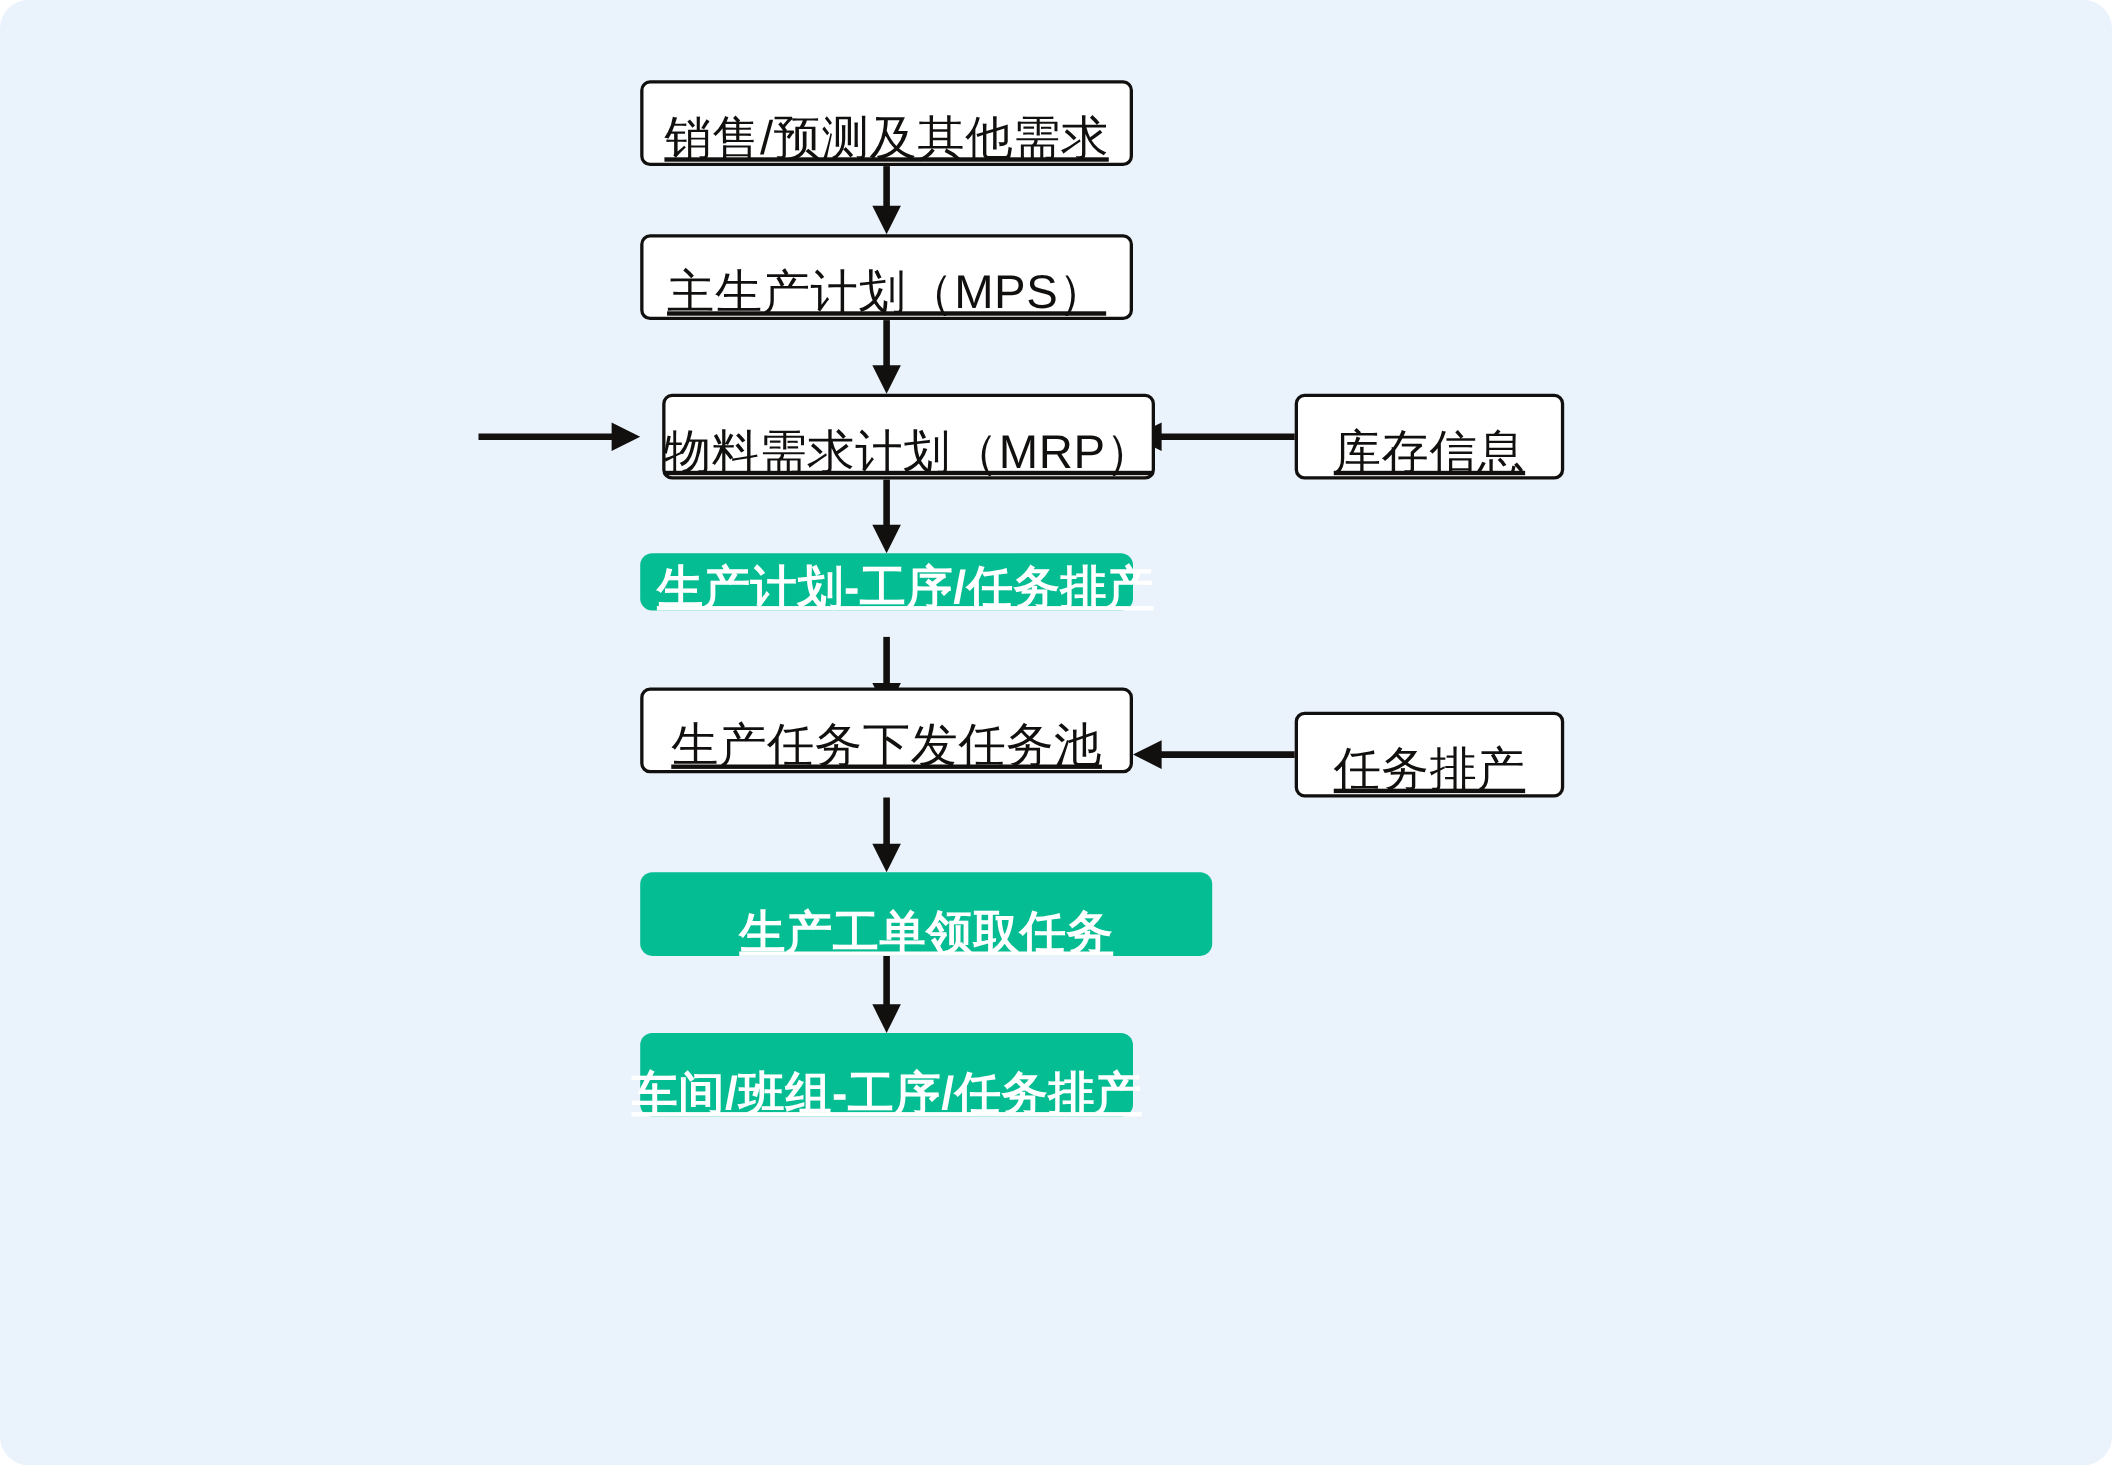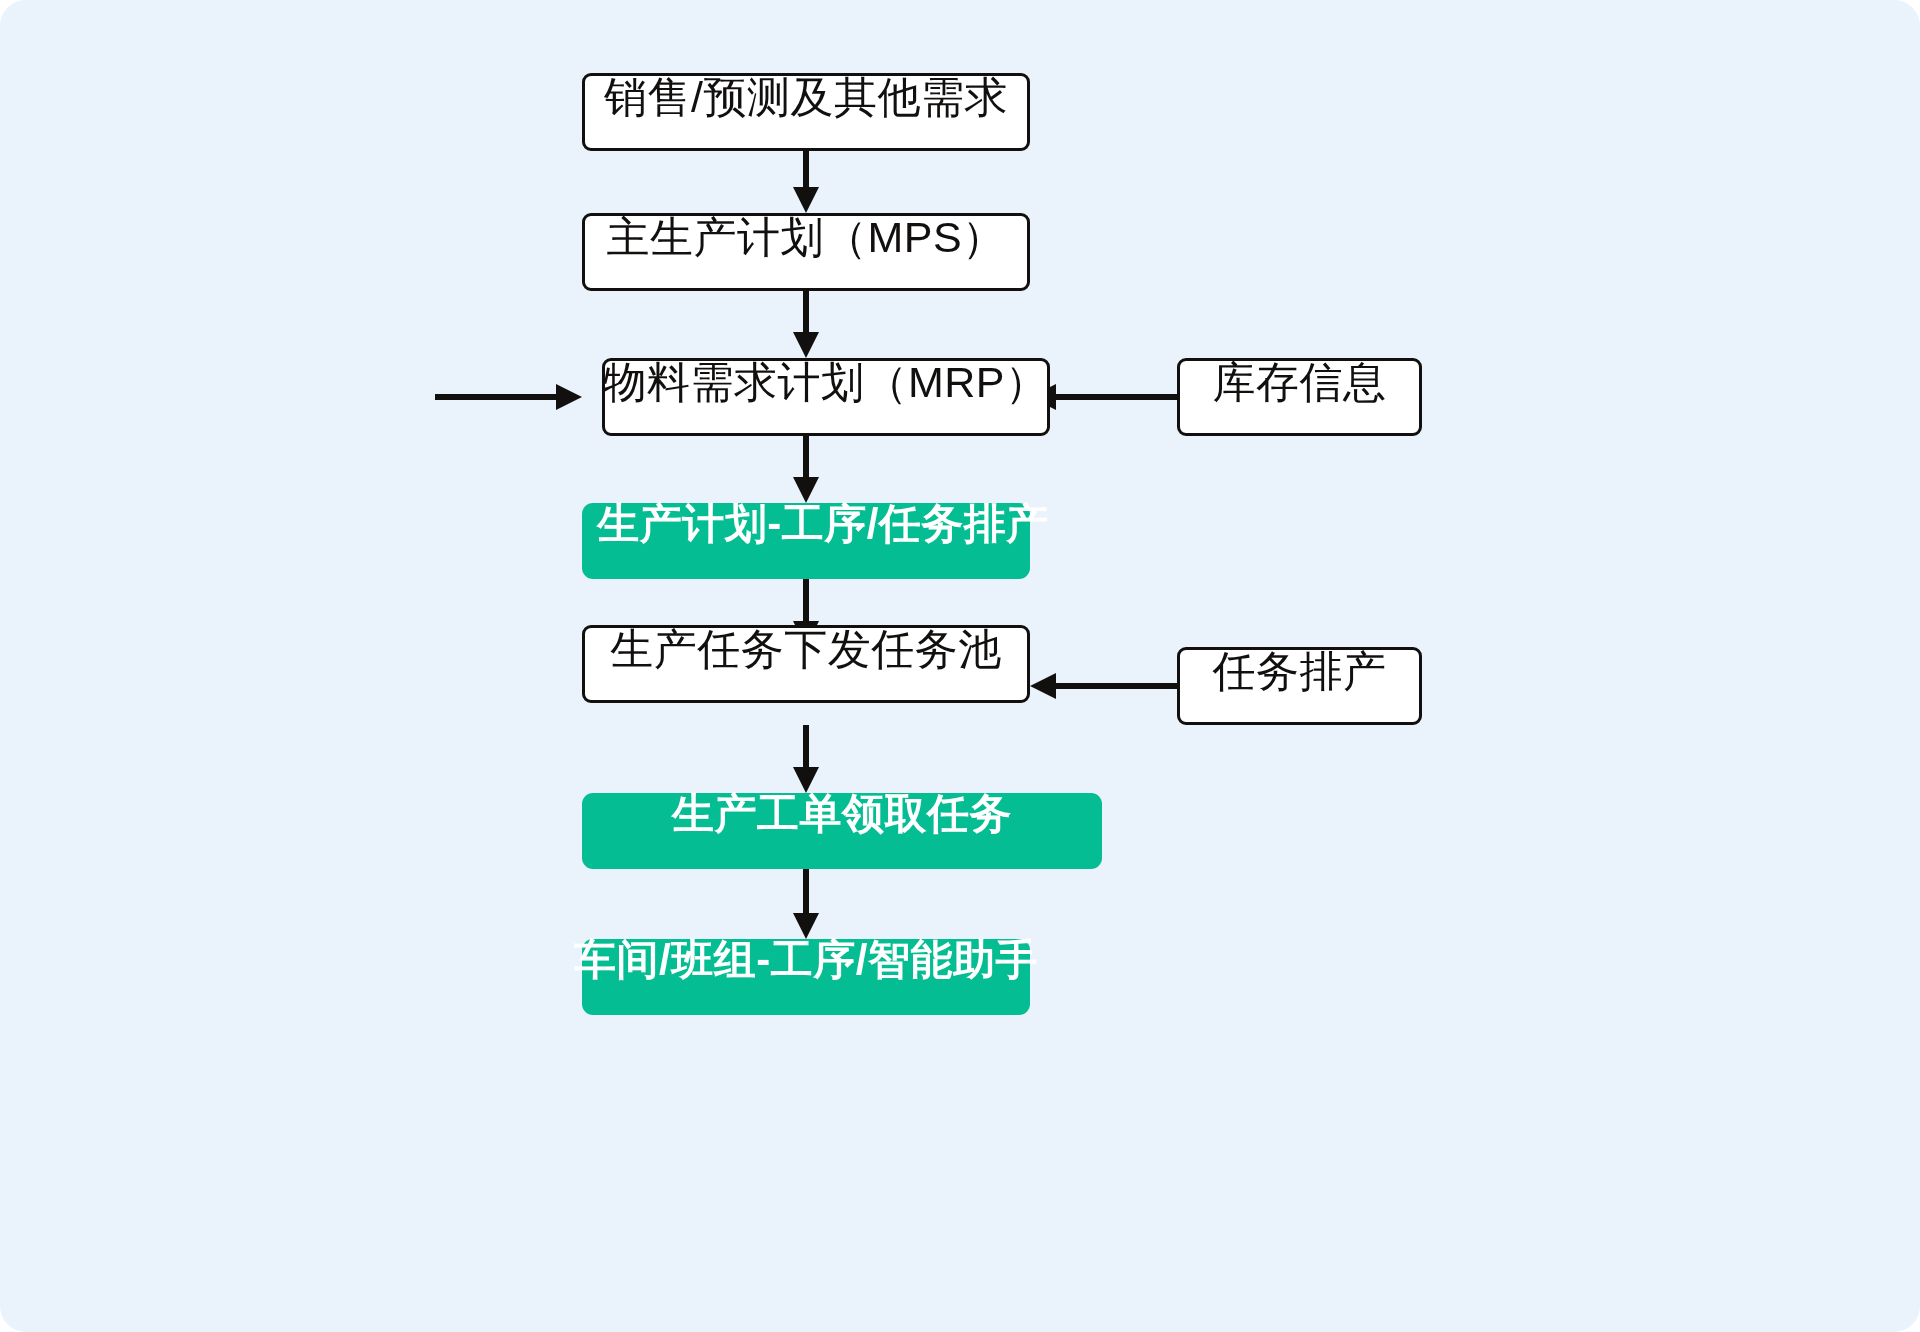--- a/index.html
+++ b/index.html
@@ -19,26 +19,27 @@
     height: 1332px;
     background: #eaf2fb;
     border-radius: 26px;
     overflow: hidden;
   }
   
   .node {
     position: absolute;
     box-sizing: border-box;
     display: flex;
-    align-items: flex-start;
+    align-items: flex-end;
     justify-content: center;
     border-radius: 9px;
     letter-spacing: 0.5px;
     white-space: nowrap;
     line-height: 1;
+    text-decoration: underline;
   }
   .node.white {
     background: #ffffff;
     border: 3px solid #12100f;
     color: #12100f;
     font-size: 43px;
     font-weight: 400;
   }
   .node.green {
     background: #05bd93;
@@ -133,33 +134,33 @@
 
   <div class="node white" style="left:582px; top:358px; width:448px; height:78px;margin-left:20px;">
     <span>物料需求计划（MRP）</span>
   </div>
 
 
   <div class="node white" style="left:1177px; top:358px; width:245px; height:78px;">
     <span>库存信息</span>
   </div>
 
-  <div class="node green" style="left:582px; top:503px; width:448px; height:76px;padding-left:34px;">
+  <div class="node green" style="left:582px; top:503px; width:448px; height:52px;padding-left:34px;">
     <span>生产计划-工序/任务排产</span>
   </div>
 
   <div class="node white" style="left:582px; top:625px; width:448px; height:78px;">
     <span>生产任务下发任务池</span>
   </div>
 
   <div class="node white" style="left:1177px; top:647px; width:245px; height:78px;">
     <span>任务排产</span>
   </div>
 
   <div class="node green" style="left:582px; top:793px; width:520px; height:76px;">
     <span>生产工单领取任务</span>
   </div>
 
   <div class="node green" style="left:582px; top:939px; width:448px; height:76px;">
-    <span>车间/班组-工序/智能助手</span>
+    <span>车间/班组-工序/任务排产</span>
   </div>
 
 </div>
 
 </body></html>

